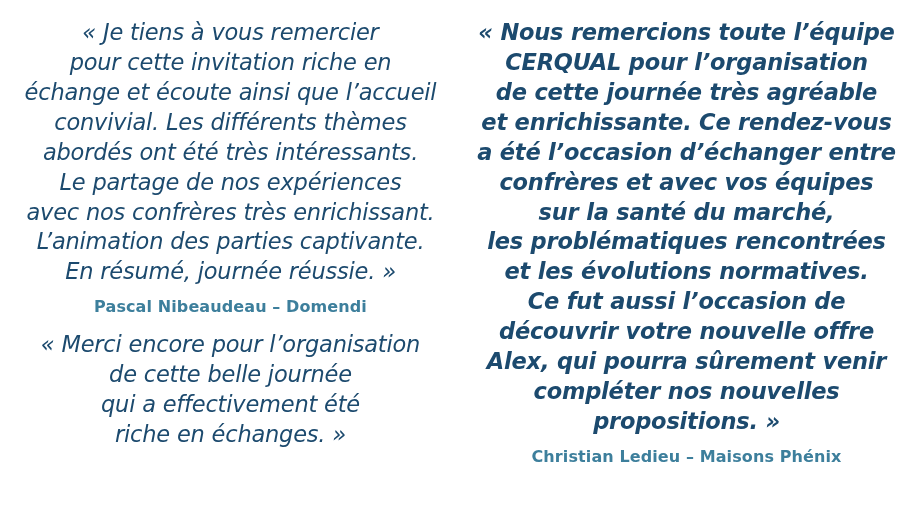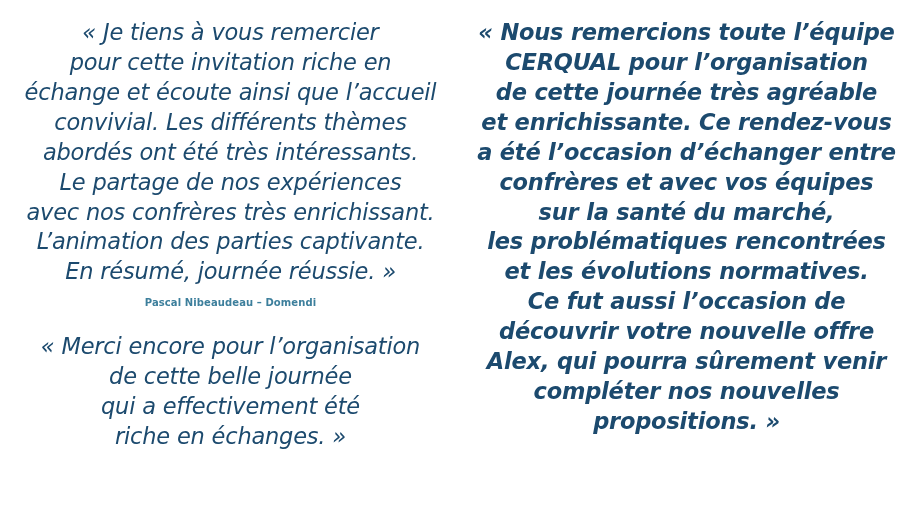--- a/index.html
+++ b/index.html
@@ -31,40 +31,40 @@
   }
   .column-left { padding-right: 8px; }
   .column-right { padding-left: 6px; }
 
   .quote-block {
     width: 100%;
     display: flex;
     flex-direction: column;
     align-items: center;
   }
-  .quote-block + .quote-block { margin-top: 24px; }
+  .quote-block + .quote-block { margin-top: 14px; }
 
   .quote-text {
     font-family: "DejaVu Sans", sans-serif;
     font-style: italic;
     font-weight: 400;
     color: #1c4a6e;
     text-align: center;
     line-height: 1.33;
     white-space: pre-line;
     letter-spacing: -0.2px;
   }
   .quote-text.size-left { font-size: 22.5px; }
   .quote-text.size-right { font-size: 22.5px; font-weight: bold; }
 
   .quote-author {
     margin-top: 10px;
     font-family: "DejaVu Sans", sans-serif;
     font-weight: 700;
-    font-size: 10px;
+    font-size: 16px;
     color: #3d7f9c;
     text-align: left;
     letter-spacing: 0.1px;
   }
 </style>
 </head>
 <body>
 
 <div class="page">
 
@@ -102,17 +102,18 @@
 a été l’occasion d’échanger entre
 confrères et avec vos équipes
 sur la santé du marché,
 les problématiques rencontrées
 et les évolutions normatives.
 Ce fut aussi l’occasion de
 découvrir votre nouvelle offre
 Alex, qui pourra sûrement venir
 compléter nos nouvelles
 propositions. »</div>
+      <div class="quote-author">Christian Ledieu – Maisons Phénix</div>
     </div>
 
   </div>
 
 </div>
 
 </body></html>

